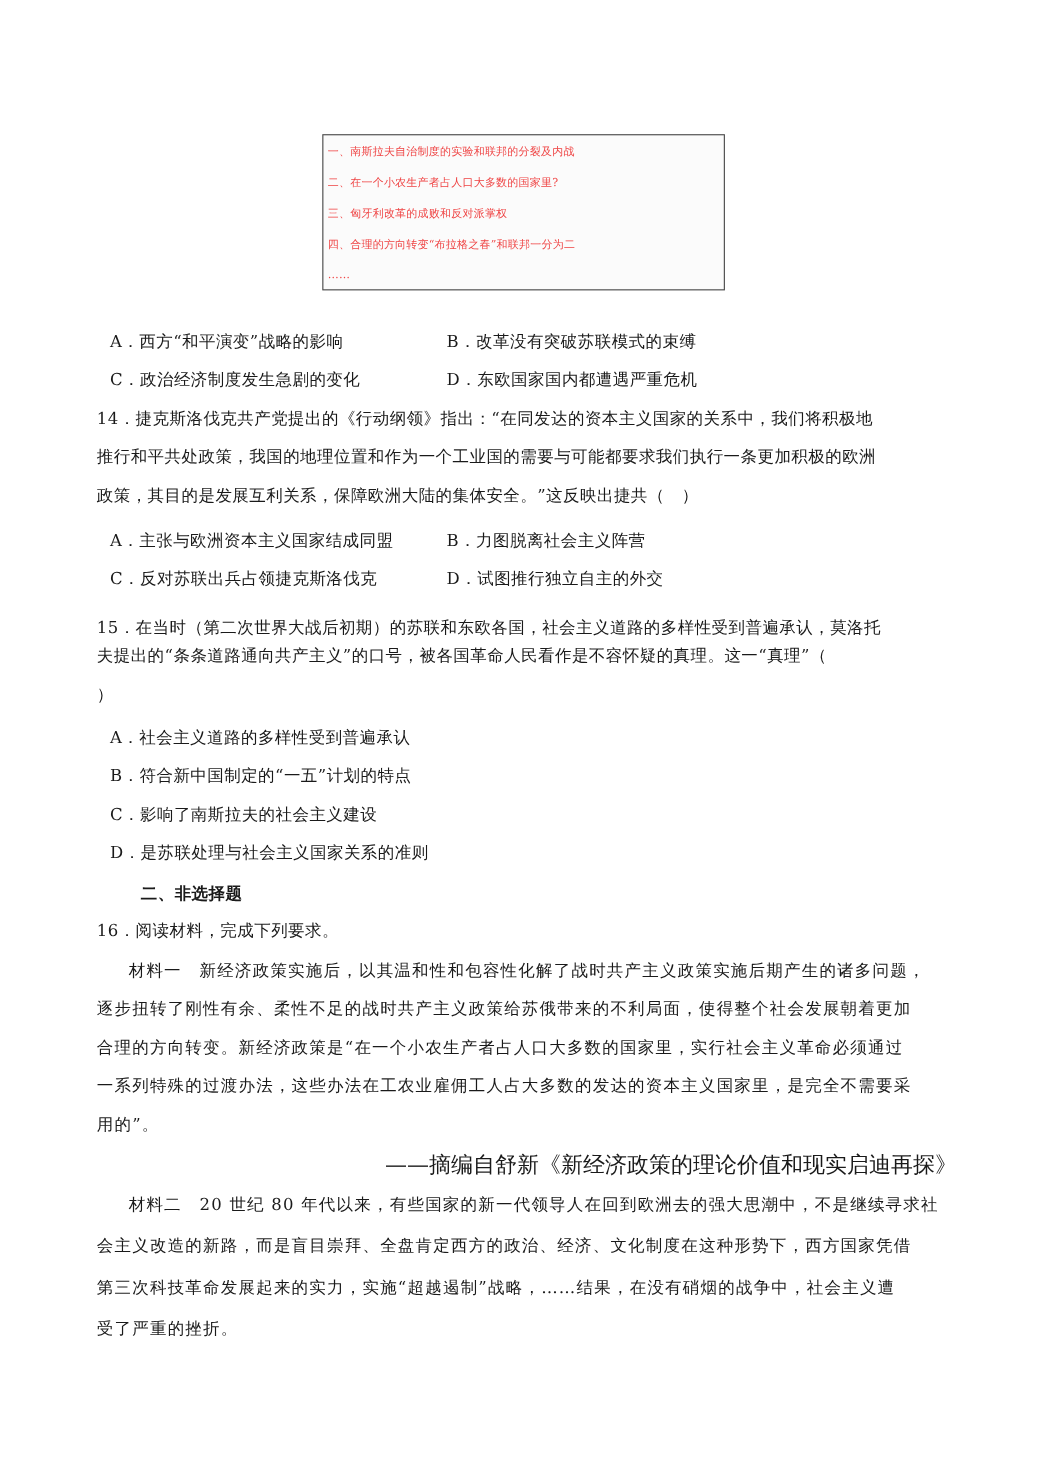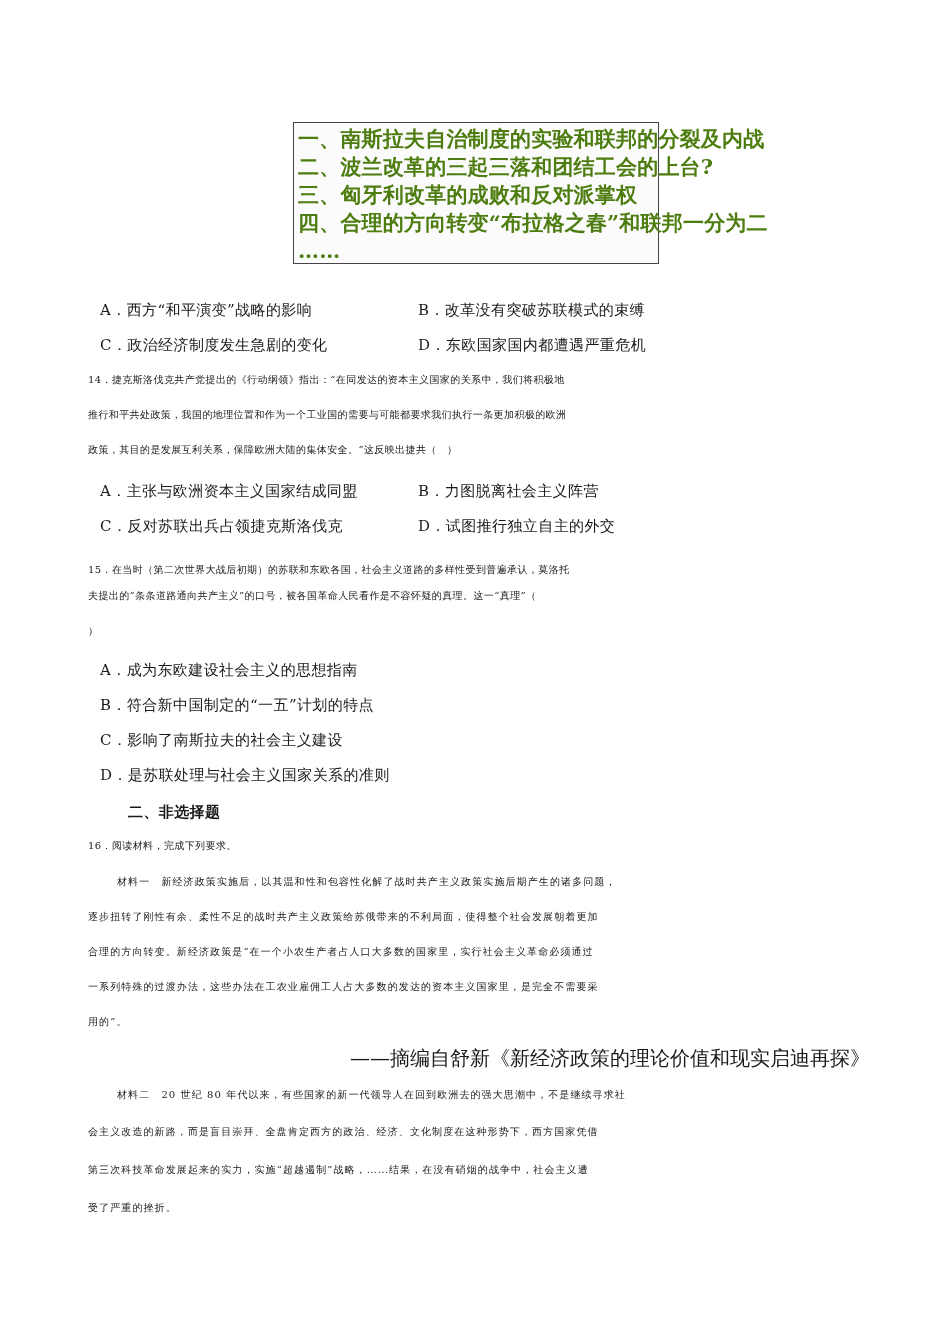--- a/index.html
+++ b/index.html
@@ -9,43 +9,43 @@
       color: #1a1a1a;
     }
     .page { position: absolute; left: 0; top: 0; width: 950px; height: 1344px; }
     .figure-box {
       position: absolute; left: 293px; top: 122px; width: 366px; height: 142px;
       border: 1.5px solid #444; box-sizing: border-box;
       padding: 2px 4px;
       background: #fbfbfb;
     }
     .figure-line {
-      font-size: 21px; height: 28px; line-height: 28px; letter-spacing: 0.2px;
-      white-space: nowrap; color: #4d7c0f; font-weight: 700;
+      font-size: 10px; height: 28px; line-height: 28px; letter-spacing: 0.2px;
+      white-space: nowrap; color: #ef4444; font-weight: 400;
     }
     .line {
-      position: absolute; left: 88px; font-size: 10px; line-height: 20px;
+      position: absolute; left: 88px; font-size: 15px; line-height: 20px;
       white-space: nowrap; letter-spacing: 0.4px;
     }
     .opt { position: absolute; font-size: 15px; line-height: 20px; white-space: nowrap; letter-spacing: 0.4px; }
     .col-a { left: 100px; }
-    .col-b { left: 418px; text-align: center; }
+    .col-b { left: 406px; text-align: center; }
     .heading { font-family: "DejaVu Sans", "Liberation Sans", sans-serif; font-weight: bold; font-size: 15px; margin-left: 40px; }
     .indent { left: 117px; }
     .source { position: absolute; right: 80px; font-size: 20px; line-height: 20px; white-space: nowrap; }
     .material { letter-spacing: 1.1px; }
   </style>
 </head>
 <body>
 
 <div class="page">
 
   <div class="figure-box">
     <div class="figure-line">一、南斯拉夫自治制度的实验和联邦的分裂及内战</div>
-    <div class="figure-line">二、波兰改革的三起三落和团结工会的上台?</div>
+    <div class="figure-line">二、在一个小农生产者占人口大多数的国家里?</div>
     <div class="figure-line">三、匈牙利改革的成败和反对派掌权</div>
     <div class="figure-line">四、合理的方向转变“布拉格之春”和联邦一分为二</div>
     <div class="figure-line">……</div>
   </div>
 
   <div class="opt col-a" style="top:300px">A．西方“和平演变”战略的影响</div>
   <div class="opt col-b" style="top:300px">B．改革没有突破苏联模式的束缚</div>
   <div class="opt col-a" style="top:335px">C．政治经济制度发生急剧的变化</div>
   <div class="opt col-b" style="top:335px">D．东欧国家国内都遭遇严重危机</div>
 
@@ -53,21 +53,21 @@
   <div class="line" style="top:405px">推行和平共处政策，我国的地理位置和作为一个工业国的需要与可能都要求我们执行一条更加积极的欧洲</div>
   <div class="line" style="top:440px">政策，其目的是发展互利关系，保障欧洲大陆的集体安全。”这反映出捷共（　）</div>
   <div class="opt col-a" style="top:481px">A．主张与欧洲资本主义国家结成同盟</div>
   <div class="opt col-b" style="top:481px">B．力图脱离社会主义阵营</div>
   <div class="opt col-a" style="top:516px">C．反对苏联出兵占领捷克斯洛伐克</div>
   <div class="opt col-b" style="top:516px">D．试图推行独立自主的外交</div>
 
   <div class="line" style="top:560px">15．在当时（第二次世界大战后初期）的苏联和东欧各国，社会主义道路的多样性受到普遍承认，莫洛托</div>
   <div class="line" style="top:586px">夫提出的“条条道路通向共产主义”的口号，被各国革命人民看作是不容怀疑的真理。这一“真理”（</div>
   <div class="line" style="top:621px">）</div>
-  <div class="opt col-a" style="top:660px">A．成为东欧建设社会主义的思想指南</div>
+  <div class="opt col-a" style="top:660px">A．社会主义道路的多样性受到普遍承认</div>
   <div class="opt col-a" style="top:695px">B．符合新中国制定的“一五”计划的特点</div>
   <div class="opt col-a" style="top:730px">C．影响了南斯拉夫的社会主义建设</div>
   <div class="opt col-a" style="top:765px">D．是苏联处理与社会主义国家关系的准则</div>
 
   <div class="line heading" style="top:802px">二、非选择题</div>
 
   <div class="line" style="top:836px">16．阅读材料，完成下列要求。</div>
 
   <div class="line material indent" style="top:872px">材料一　新经济政策实施后，以其温和性和包容性化解了战时共产主义政策实施后期产生的诸多问题，</div>
   <div class="line material" style="top:907px">逐步扭转了刚性有余、柔性不足的战时共产主义政策给苏俄带来的不利局面，使得整个社会发展朝着更加</div>

